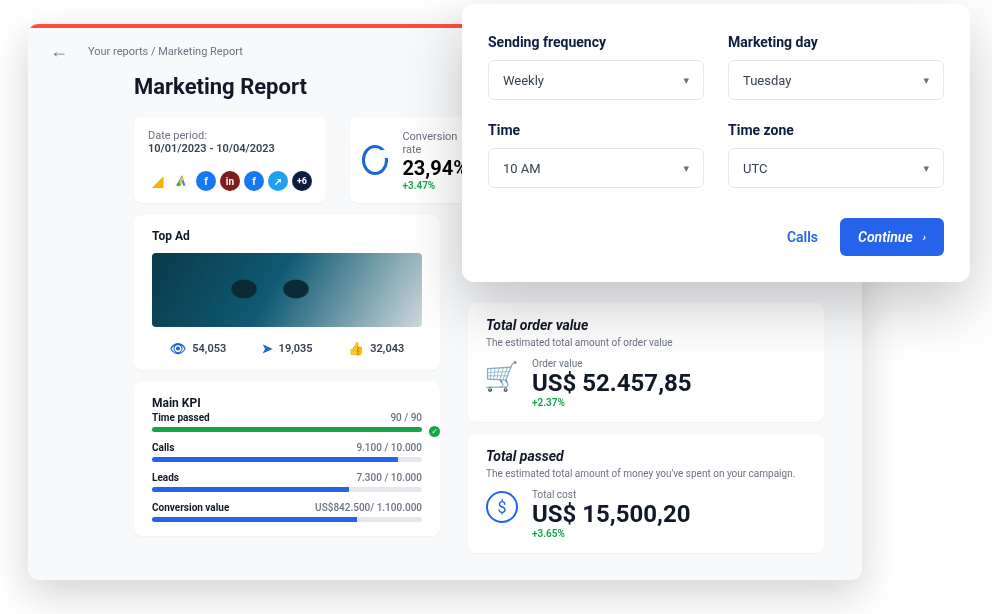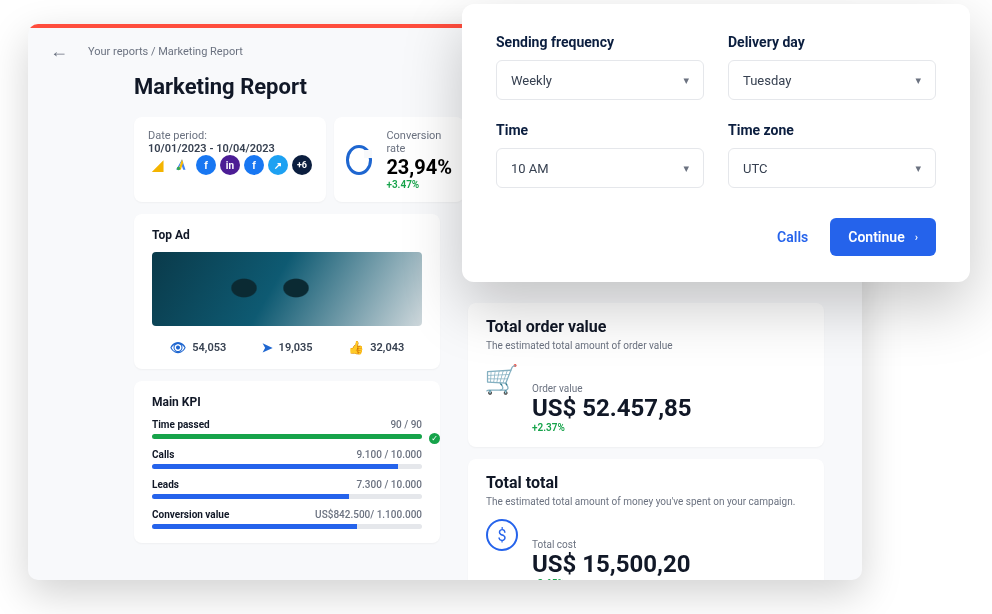--- a/index.html
+++ b/index.html
@@ -22,94 +22,94 @@
   .content { padding: 6px 38px 0 106px; }
   .title { font-size: 22px; font-weight:700; color:#111827; margin-bottom: 18px; }
 
   .cols { display:flex; gap:28px; }
   .left { width: 306px; }
   .right { flex:1; }
 
   .card { background:#fff; border-radius:8px; padding:14px 18px; box-shadow:0 1px 2px rgba(0,0,0,0.04); margin-bottom:12px; }
 
   .period-label { font-size:11px; color:#6b7280; }
-  .period-val { font-size:11px; font-weight:600; color:#374151; margin-bottom:0; }
+  .period-val { font-size:11px; font-weight:600; color:#374151; margin-bottom:16px; }
   .icon-row { display:flex; gap:4px; align-items:center; }
   .sicon { width:20px; height:20px; border-radius:50%; display:flex; align-items:center; justify-content:center; font-size:10px; font-weight:700; color:#fff; }
   .sicon.ga { background:#fff; color:#f4b400; border:none; font-size:14px; }
   .sicon.aw { background:#fff; }
   .sicon.fb { background:#1877f2; }
-  .sicon.li { background:#4c1d95; }
+  .sicon.li { background:#7f1d1d; }
   .sicon.fb2 { background:#1877f2; }
   .sicon.tw { background:#1da1f2; }
   .sicon.plus { background:#0b1e3f; font-size:9px; }
 
   .conv-card { display:flex; align-items:center; gap:14px; }
   .conv-icon { width:30px; height:30px; border:3px solid #1e66d0; border-radius:50%; position:relative; }
   .conv-icon::before { content:""; position:absolute; right:-3px; top:2px; width:8px; height:8px; background:#f8f9fb; }
   .conv-rate-lbl { font-size:11px; color:#6b7280; }
   .conv-rate { font-size:20px; font-weight:700; color:#000000; }
   .delta { font-size:10px; color:#16a34a; font-weight:600; }
 
   .topad-lbl { font-size:12px; font-weight:700; color:#111827; margin-bottom:10px; }
   .ad-img { width:100%; height:74px; background:linear-gradient(120deg,#0a3a4a 0%,#0e5a72 45%,#cfd8dc 100%); border-radius:4px; position:relative; overflow:hidden; }
   .ad-img::after { content:""; position:absolute; left:52px; top:14px; width:130px; height:46px; background:radial-gradient(ellipse 30px 22px at 40px 22px, #0b2a33 40%, transparent 45%), radial-gradient(ellipse 30px 22px at 92px 22px, #0b2a33 40%, transparent 45%); }
   .ad-stats { display:flex; justify-content:space-around; margin-top:14px; font-size:11px; color:#374151; font-weight:600; }
   .ad-stat { display:flex; align-items:center; gap:6px; }
   .ad-stat .i { color:#1e66d0; font-size:13px; }
 
-  .kpi-lbl { font-size:12px; font-weight:700; color:#111827; margin-bottom:10px; }
+  .kpi-lbl { font-size:12px; font-weight:700; color:#111827; margin-bottom:2px; }
   .kpi-row { margin-bottom:10px; position:relative; }
   .kpi-head { display:flex; justify-content:space-between; font-size:10px; margin-bottom:4px; }
   .kpi-name { font-weight:700; color:#111827; }
   .kpi-val { color:#6b7280; font-weight:500; }
   .kpi-bar { height:5px; background:#e5e7eb; border-radius:3px; overflow:hidden; }
   .kpi-fill { height:100%; background:#2563eb; }
   .kpi-fill.g { background:#16a34a; }
   .kpi-check { position:absolute; right:-18px; top:14px; width:11px; height:11px; background:#16a34a; border-radius:50%; display:flex; align-items:center; justify-content:center; color:#fff; font-size:8px; }
 
-  .metric-title { font-size:16px; font-weight:700; color:#111827; margin-bottom:4px; }
+  .metric-title { font-size:14px; font-weight:700; color:#111827; margin-bottom:4px;font-style:italic; }
   .metric-sub { font-size:10px; color:#6b7280; margin-bottom:10px; }
   .metric-body { display:flex; gap:14px; align-items:flex-start; }
   .metric-icon { width:32px; height:32px; border:2px solid #2563eb; border-radius:50%; display:flex; align-items:center; justify-content:center; color:#2563eb; font-size:16px; flex-shrink:0; margin-top:2px; }
   .metric-icon.cart { border:none; font-size:28px; }
-  .metric-lbl { font-size:10px; color:#6b7280;margin-top:22px; }
+  .metric-lbl { font-size:10px; color:#6b7280; }
   .metric-val { font-size:24px; font-weight:700; color:#111827; }
 
   .modal {
     position:absolute; right:22px; top:4px;
     width:508px; background:#fff; border-radius:12px;
     box-shadow:0 24px 60px rgba(0,0,0,0.22);
-    padding:30px 34px 26px;
+    padding:30px 26px 26px;
   }
   .mrow { display:flex; gap:24px; margin-bottom:22px; }
   .mfield { flex:1; }
   .mlabel { font-size:14px; font-weight:700; color:#0b1e3f; margin-bottom:10px; }
   .msel { width:100%; height:40px; border:1px solid #e5e7eb; border-radius:6px; padding:0 14px; display:flex; align-items:center; justify-content:space-between; font-size:13px; color:#374151; background:#fff; }
   .msel .chev { color:#6b7280; font-size:11px; }
   .mactions { display:flex; justify-content:flex-end; gap:18px; margin-top:30px; align-items:center; }
   .btn-close { color:#2563eb; font-size:14px; font-weight:600; background:none; border:none; padding:10px 4px; cursor:pointer; }
-  .btn-continue { background:#2563eb; color:#fff; border:none; border-radius:6px; padding:11px 18px; font-size:14px; font-weight:600; display:flex; align-items:center; gap:10px; cursor:pointer; }
+  .btn-continue { background:#2563eb; color:#fff; border:none; border-radius:6px; padding:11px 18px; font-size:14px; font-weight:600; display:flex; align-items:center; gap:10px; cursor:pointer;font-style:italic; }
   .btn-continue .chev { font-size:11px; }
 </style>
 </head>
 <body>
 
 <div class="report-card">
   <div class="accent"></div>
   <div class="report-header">
     <span class="back">←</span>
     <span class="crumbs">Your reports / Marketing Report</span>
   </div>
   <div class="content">
     <h1 class="title">Marketing Report</h1>
     <div class="cols">
       <div class="left">
 
-        <div style="display:flex; gap:8px;">
+        <div style="display:flex; gap:24px;">
           <div class="card" style="flex:1; padding:12px 14px;">
             <div class="period-label">Date period:</div>
             <div class="period-val">10/01/2023 - 10/04/2023</div>
             <div class="icon-row">
               <span class="sicon ga">◢</span>
               <span class="sicon aw">
                   <svg width="14" height="14" viewBox="0 0 24 24">
                     <path fill="#4285f4" d="M12 2l6 18h-4l-4-12-4 12H2z"></path>
                     <path fill="#fbbc04" d="M12 2L6 20h4l4-12z"></path>
                     <circle cx="6" cy="18" r="3" fill="#34a853"></circle>
@@ -202,21 +202,21 @@
           <div class="metric-body">
             <div class="metric-icon cart">🛒</div>
             <div>
               <div class="metric-lbl">Order value</div>
               <div class="metric-val">US$ 52.457,85</div>
               <div class="delta">+2.37%</div>
             </div>
           </div>
         </div>
         <div class="card">
-          <div class="metric-title">Total total</div>
+          <div class="metric-title">Total passed</div>
           <div class="metric-sub">The estimated total amount of money you've spent on your campaign.</div>
           <div class="metric-body">
             <div class="metric-icon">$</div>
             <div>
               <div class="metric-lbl">Total cost</div>
               <div class="metric-val">US$ 15,500,20</div>
               <div class="delta">+3.65%</div>
             </div>
           </div>
         </div>
@@ -228,21 +228,21 @@
 <div class="modal">
   <div class="mrow">
     <div class="mfield">
       <div class="mlabel">Sending frequency</div>
       <div class="msel">
           <span>Weekly</span>
           <span class="chev">▾</span>
         </div>
     </div>
     <div class="mfield">
-      <div class="mlabel">Delivery day</div>
+      <div class="mlabel">Marketing day</div>
       <div class="msel">
           <span>Tuesday</span>
           <span class="chev">▾</span>
         </div>
     </div>
   </div>
   <div class="mrow" style="margin-bottom:0">
     <div class="mfield">
       <div class="mlabel">Time</div>
       <div class="msel">

